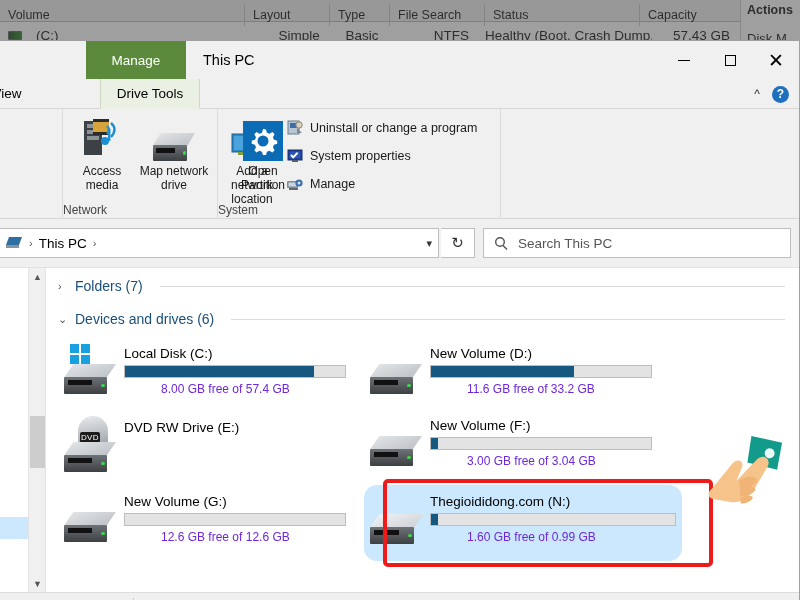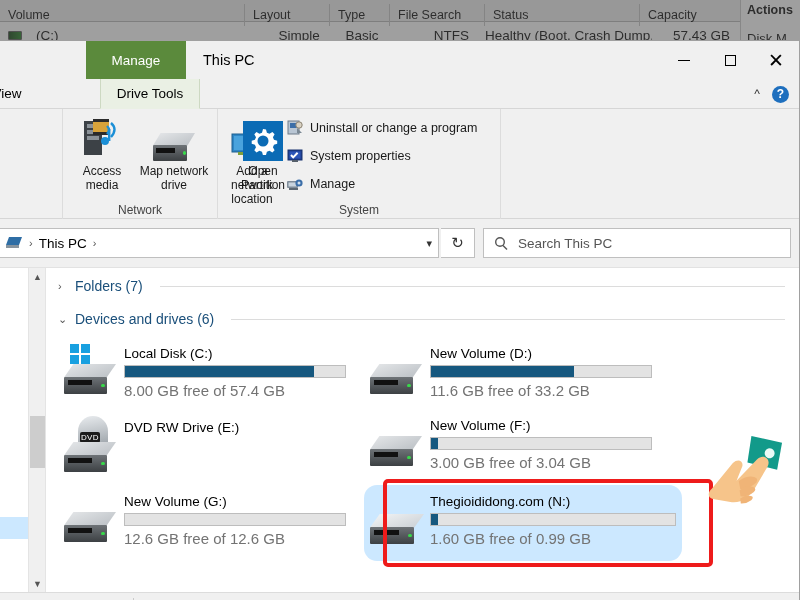--- a/index.html
+++ b/index.html
@@ -116,21 +116,21 @@
   .ribbon {
     position:relative; height:110px; background:#f0f0f0;
     border-bottom:1px solid #d6d6d6;
   }
   .rb-group {
     position:absolute; top:0; height:110px;
     border-right:1px solid #dcdcdc;
   }
   .rb-group-label {
     position:absolute; bottom:2px; left:0; width:100%;
-    text-align:center; font-size:12px; color:#444;
+    text-align:left; font-size:12px; color:#444;
   }
   .rb-big {
     position:absolute; top:6px; width:74px; text-align:center;
     font-size:12px; color:#1a1a1a; line-height:14px;
   }
   .rb-big .ic { height:46px; display:flex; align-items:flex-end;
       justify-content:center; margin-bottom:3px; }
   .rb-small {
     position:absolute; display:flex; align-items:center; gap:6px;
     font-size:12.5px; color:#1a1a1a; white-space:nowrap;
@@ -228,21 +228,21 @@
   .tile-body { flex:1; padding-top:4px; }
   .tile-name {
     font-size:13.5px; color:#000000; white-space:nowrap; overflow:hidden;
     margin-bottom:4px;
   }
   .bar {
     height:13px; background:#e3e3e3; border:1px solid #bdbdbd;
     position:relative; overflow:hidden; margin-bottom:4px;
   }
   .bar .fill { height:100%; background:#16587f; }
-  .tile-sub { font-size:15px; color:#737373; white-space:nowrap; }
+  .tile-sub { font-size:12px; color:#6d28d9; white-space:nowrap;margin-left:37px; }
 
   
   .dvd-ic { position:relative; width:60px; height:56px; }
   .dvd-disc {
     position:absolute; left:14px; top:0px; width:30px; height:30px;
     background:linear-gradient(170deg,#e9ecef,#9aa1a7);
     border-radius:15px 15px 3px 3px;
   }
   .dvd-tag {
     position:absolute; left:16px; top:16px; background:#1b1b1b; color:#fff;

